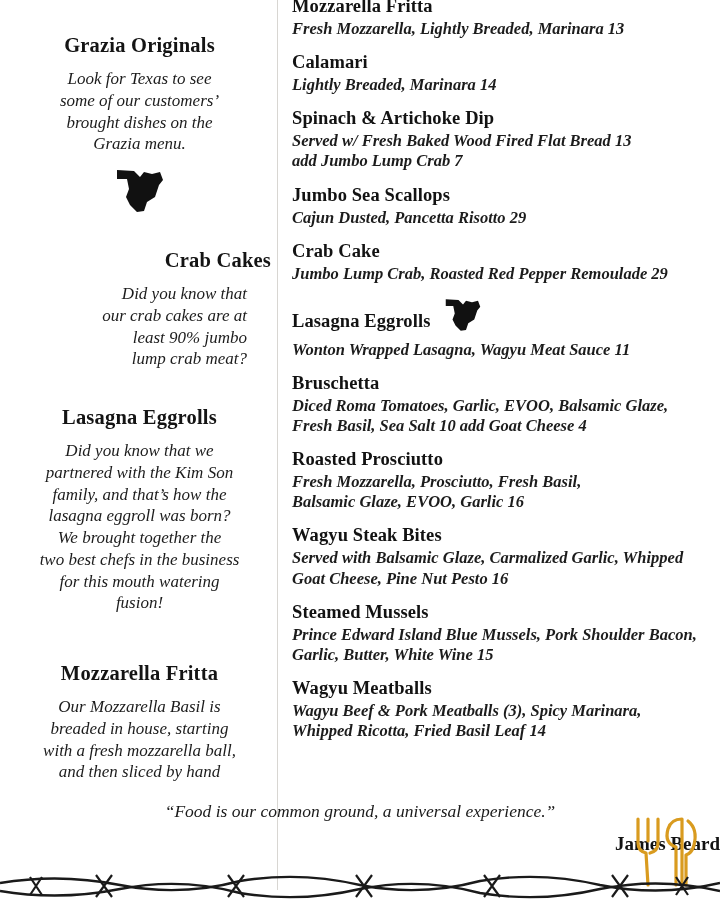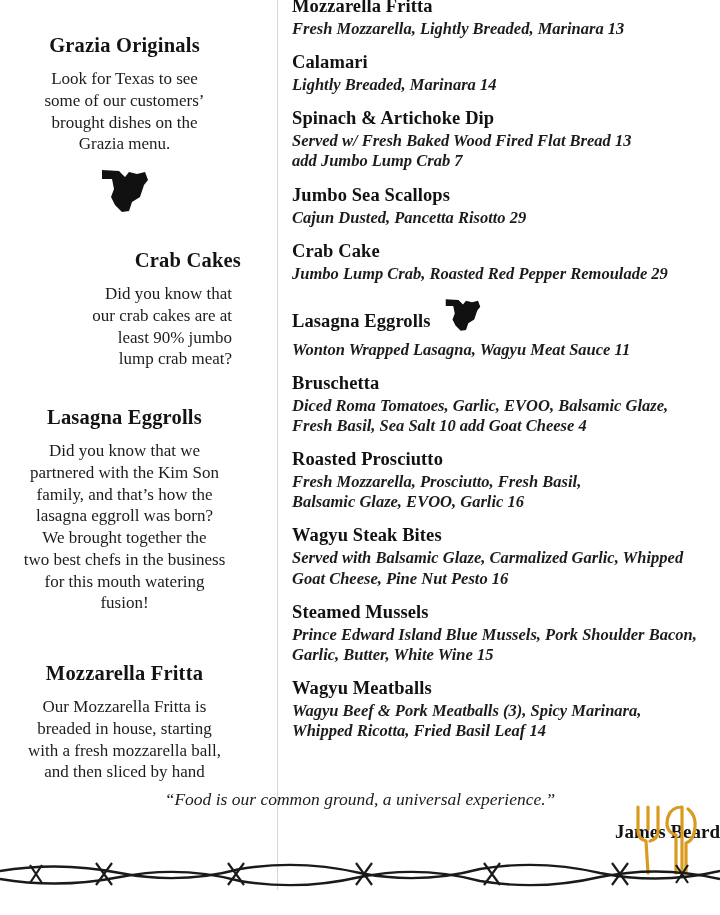--- a/index.html
+++ b/index.html
@@ -20,21 +20,21 @@
   .page {
     position: absolute;
     inset: 0;
     display: flex;
     flex-direction: row;
   }
 
   
   .left-col {
     width: 276px;
-    padding: 18px 35px 0 8px;
+    padding: 18px 5px 0 8px;
     position: relative;
   }
   .divider-vert {
     position: absolute;
     left: 277px;
     top: 0;
     width: 1px;
     height: 890px;
     background: #d8d6d2;
   }
@@ -44,20 +44,21 @@
     margin-bottom: 26px;
   }
   .note-title {
     font-size: 20.5px;
     font-weight: 700;
     letter-spacing: .2px;
     margin: 0 0 6px 0;
     color: #141414;
   }
   .note-body {
+    font-style: italic;
     font-size: 17px;
     line-height: 1.28;
     margin: 11px auto;
     max-width: 215px;
     color: #1c1c1c;
   }
   .note-body .ln { display: block; }
 
   .tx-wrap {
     display: flex;
@@ -102,21 +103,21 @@
     display: inline-block;
     vertical-align: -6px;
     margin-left: 8px;
   }
 
   
   .footer {
     position: absolute;
     left: 0;
     right: 0;
-    bottom: 12px;
+    bottom: 0;
     height: 120px;
   }
   .quote {
     position: absolute;
     top: 6px;
     left: 0;
     right: 0;
     text-align: center;
     font-style: italic;
     font-size: 17.5px;
@@ -188,21 +189,21 @@
         <span class="ln">We brought together the</span>
         <span class="ln">two best chefs in the business</span>
         <span class="ln">for this mouth watering</span>
         <span class="ln">fusion!</span>
       </div>
     </div>
 
     <div class="note n3">
       <div class="note-title">Mozzarella Fritta</div>
       <div class="note-body" style="max-width:235px">
-        <span class="ln">Our Mozzarella Fritta is</span>
+        <span class="ln">Our Mozzarella Basil is</span>
         <span class="ln">breaded in house, starting</span>
         <span class="ln">with a fresh mozzarella ball,</span>
         <span class="ln">and then sliced by hand</span>
       </div>
     </div>
   </div>
 
   <div class="right-col">
 
     <div class="menu-item">

